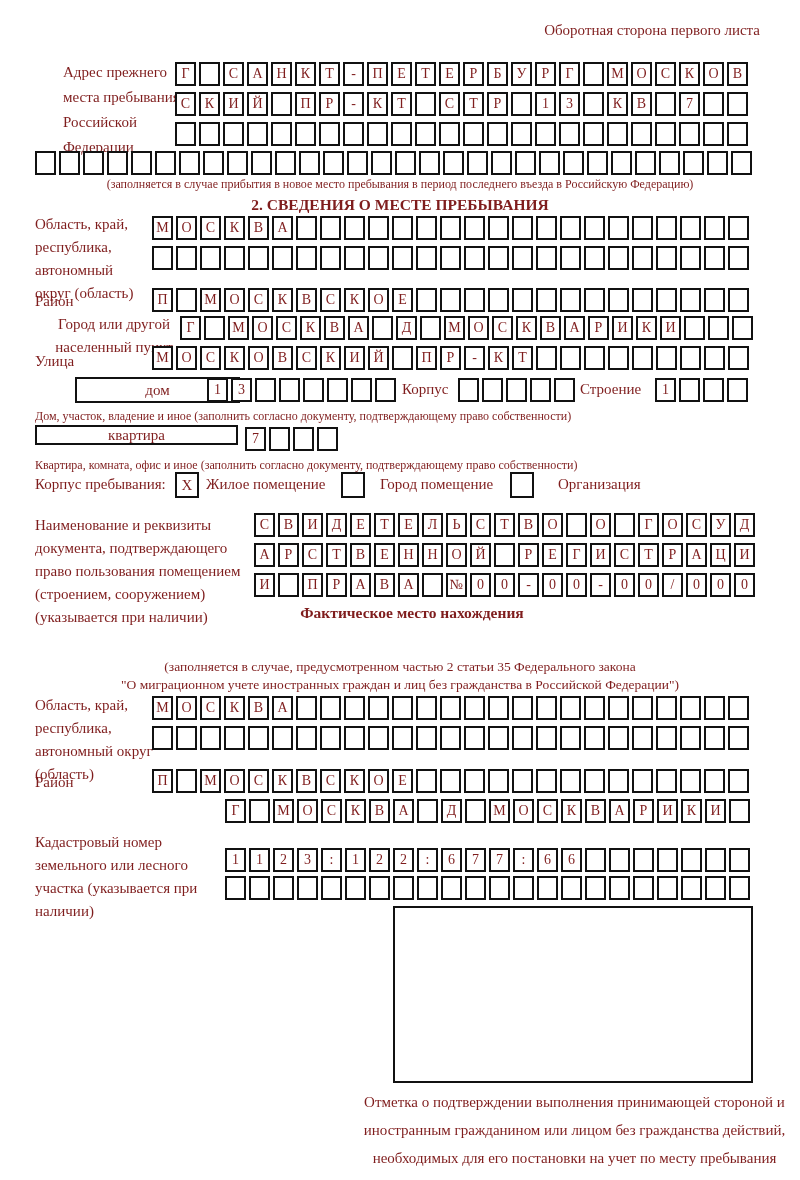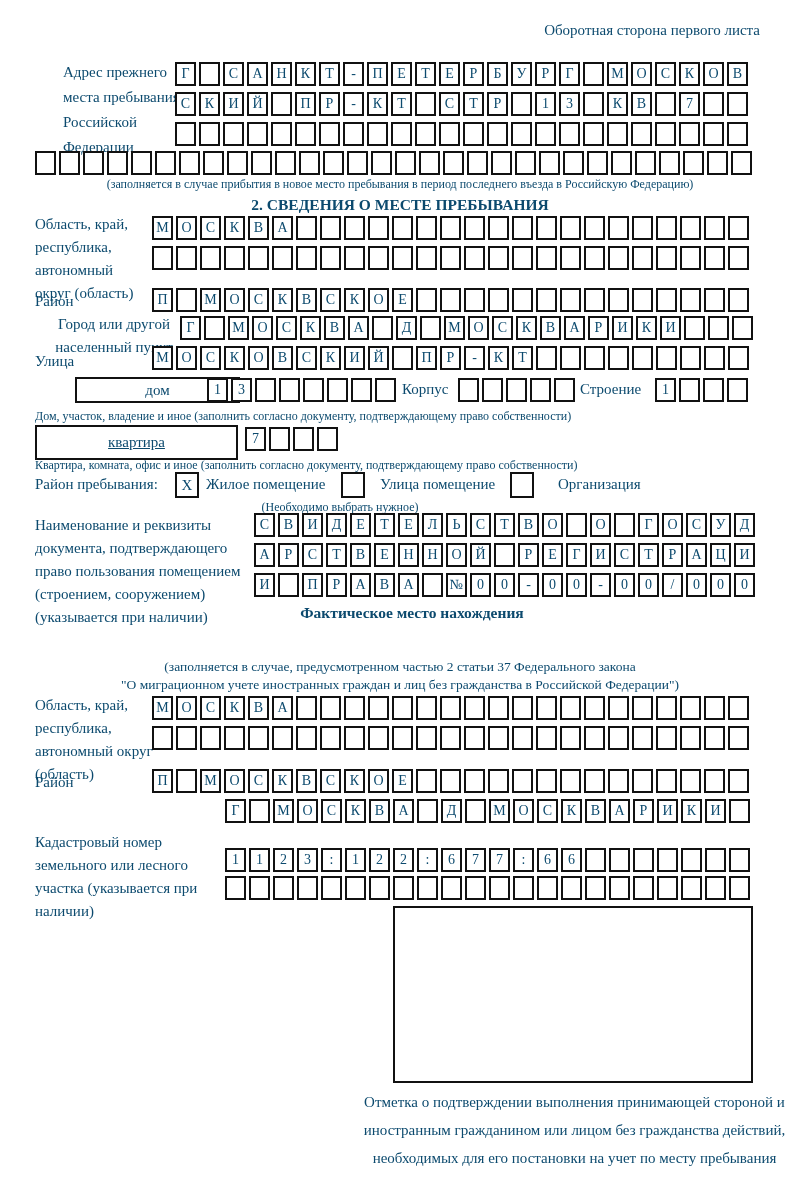--- a/index.html
+++ b/index.html
@@ -1,17 +1,17 @@
 <!DOCTYPE html>
 <html><head>
 <meta charset="utf-8">
 <style>
   html,body{margin:0;padding:0;background:#fff;}
   .page{position:relative;width:800px;height:1180px;background:#fff;overflow:hidden;
-        font-family:"Liberation Serif","DejaVu Serif",serif;color:#0c4a6e;font-size:15px;}
+        font-family:"Liberation Serif","DejaVu Serif",serif;color:#7f1d1d;font-size:15px;}
   .abs{position:absolute;}
   .cellrow{position:absolute;display:flex;gap:3px;}
   .cell{flex:none;width:21px;height:24px;border:2px solid #111;box-sizing:border-box;
         display:flex;align-items:center;justify-content:center;font-size:14px;background:#fff;}
   .label{font-size:15px;line-height:23px;}
   .note{font-size:12px;line-height:15px;}
   .center{text-align:center;}
   .title{font-weight:bold;font-size:15.5px;}
   .fieldbox{position:absolute;border:2px solid #111;box-sizing:border-box;background:#fff;
         display:flex;align-items:center;justify-content:center;font-size:15px;}
@@ -304,37 +304,36 @@
     </div>
   <div class="abs" style="left:580px;top:381px;">Строение</div>
   <div class="cellrow" style="left:655px;top:378px;">
       <span class="cell">1</span>
       <span class="cell"></span>
       <span class="cell"></span>
       <span class="cell"></span>
     </div>
   <div class="abs note" style="left:35px;top:409px;width:740px;">Дом, участок, владение и иное (заполнить согласно документу, подтверждающему право собственности)</div>
 
-  <div class="fieldbox" style="left:35px;top:425px;width:203px;height:35px;text-decoration:underline;">квартира</div>
+  <div class="fieldbox" style="left:35px;top:425px;width:203px;height:20px;">квартира</div>
   <div class="cellrow" style="left:245px;top:427px;">
       <span class="cell">7</span>
       <span class="cell"></span>
       <span class="cell"></span>
       <span class="cell"></span>
     </div>
   <div class="abs note" style="left:35px;top:458px;width:740px;">Квартира, комната, офис и иное (заполнить согласно документу, подтверждающему право собственности)</div>
 
-  <div class="abs" style="left:35px;top:476px;">Район пребывания:</div>
+  <div class="abs" style="left:35px;top:476px;">Корпус пребывания:</div>
   <div class="checkbox" style="left:175px;top:472px;">X</div>
   <div class="abs" style="left:206px;top:476px;">Жилое помещение</div>
   <div class="checkbox" style="left:341px;top:472px;"></div>
-  <div class="abs" style="left:380px;top:476px;">Улица помещение</div>
+  <div class="abs" style="left:380px;top:476px;">Город помещение</div>
   <div class="checkbox" style="left:510px;top:472px;"></div>
   <div class="abs" style="left:558px;top:476px;">Организация</div>
-  <div class="abs note center" style="left:40px;top:500px;width:600px;">(Необходимо выбрать нужное)</div>
 
   <div class="abs label" style="left:35px;top:514px;width:218px;">Наименование и реквизиты документа, подтверждающего право пользования помещением (строением, сооружением) (указывается при наличии)</div>
   <div class="cellrow" style="left:254px;top:513px;">
       <span class="cell">С</span>
       <span class="cell">В</span>
       <span class="cell">И</span>
       <span class="cell">Д</span>
       <span class="cell">Е</span>
       <span class="cell">Т</span>
       <span class="cell">Е</span>
@@ -394,21 +393,21 @@
       <span class="cell">-</span>
       <span class="cell">0</span>
       <span class="cell">0</span>
       <span class="cell">/</span>
       <span class="cell">0</span>
       <span class="cell">0</span>
       <span class="cell">0</span>
     </div>
 
   <div class="abs title center" style="left:0;top:604px;width:796px;padding-left:14px;">Фактическое место нахождения</div>
-  <div class="abs note center" style="left:0;top:659px;width:800px;font-size:13.5px;">(заполняется в случае, предусмотренном частью 2 статьи 37 Федерального закона</div>
+  <div class="abs note center" style="left:0;top:659px;width:800px;font-size:13.5px;">(заполняется в случае, предусмотренном частью 2 статьи 35 Федерального закона</div>
   <div class="abs note center" style="left:0;top:677px;width:800px;font-size:13.5px;">"О миграционном учете иностранных граждан и лиц без гражданства в Российской Федерации")</div>
 
   <div class="abs label" style="left:35px;top:694px;width:138px;">Область, край, республика, автономный округ (область)</div>
   <div class="cellrow" style="left:152px;top:696px;">
       <span class="cell">М</span>
       <span class="cell">О</span>
       <span class="cell">С</span>
       <span class="cell">К</span>
       <span class="cell">В</span>
       <span class="cell">А</span>

